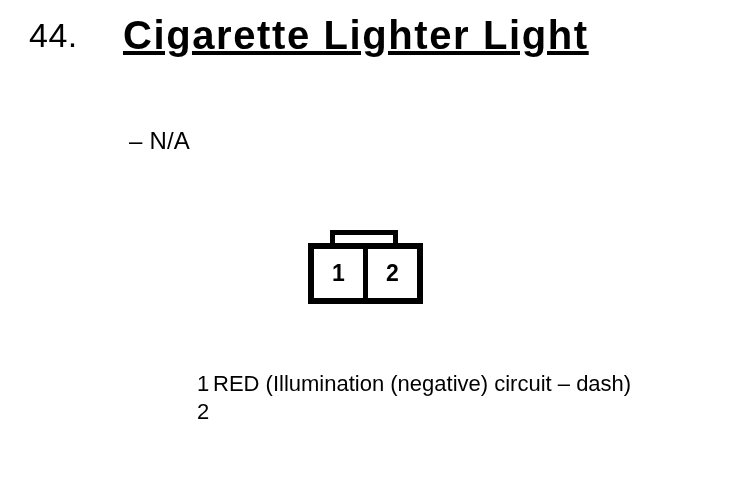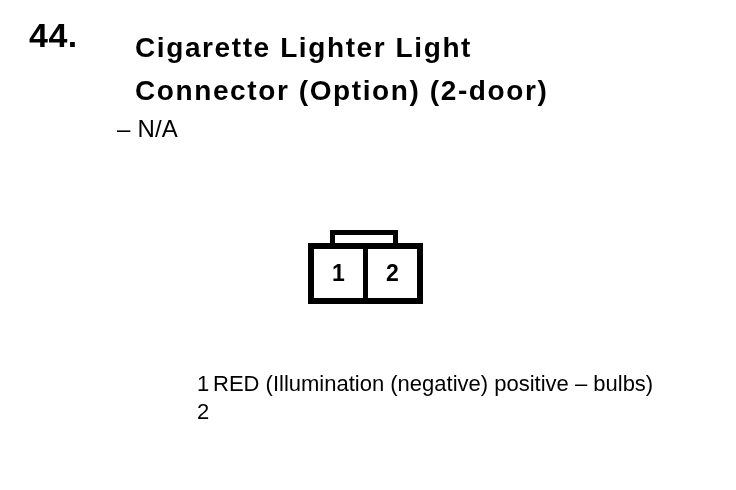--- a/index.html
+++ b/index.html
@@ -15,44 +15,45 @@
     color: #000000;
     font-family: "Liberation Sans", sans-serif;
     overflow: hidden;
   }
   
   .item-number {
     position: absolute;
     left: 29px;
     top: 14px;
     font-size: 34px;
-    font-weight: bold;
+    font-weight: normal;
     line-height: 43px;
     letter-spacing: 0.5px;
     white-space: nowrap;
     text-align: center;
   }
   .page-title {
     position: absolute;
     left: 123px;
     top: 14px;
-    margin: 12px;
-    font-size: 28px;
+    margin: 0;
+    font-size: 40px;
     font-weight: bold;
     line-height: 43px;
     letter-spacing: 1.6px;
     white-space: nowrap;
+    text-decoration: underline;
   }
   .title-line { display: block; }
   
   .detail-list {
     position: absolute;
     left: 112px;
     top: 110px;
-    margin: 5px;
+    margin: 17px;
     padding: 0;
     list-style: none;
     font-size: 24px;
     line-height: 27px;
     letter-spacing: 0.2px;
     white-space: nowrap;
   }
   
   .connector-tab {
     position: absolute;
@@ -108,21 +109,20 @@
 </style>
 </head>
 <body>
 
 <div class="page">
 
   <div class="item-number">44.</div>
 
   <h1 class="page-title">
     <span class="title-line">Cigarette Lighter Light</span>
-    <span class="title-line">Connector (Option) (2-door)</span>
   </h1>
 
   <ul class="detail-list">
     <li>– N/A</li>
   </ul>
 
   <div>
     <div class="connector-tab"></div>
     <div class="connector-body">
       <div class="pin-cell">
@@ -131,20 +131,20 @@
       <div class="pin-divider"></div>
       <div class="pin-cell">
         <span>2</span>
       </div>
     </div>
   </div>
 
   <div class="pinout">
     <div class="pinout-row">
       <span class="pinout-pin">1</span>
-      <span class="pinout-desc">RED (Illumination (negative) positive – bulbs)</span>
+      <span class="pinout-desc">RED (Illumination (negative) circuit – dash)</span>
     </div>
     <div class="pinout-row">
       <span class="pinout-pin">2</span>
     </div>
   </div>
 
 </div>
 
 </body></html>

